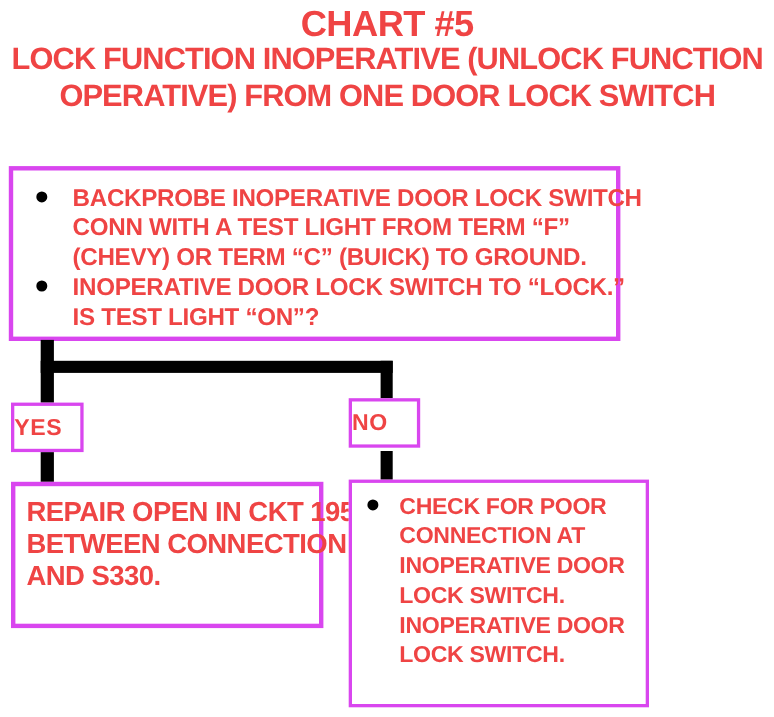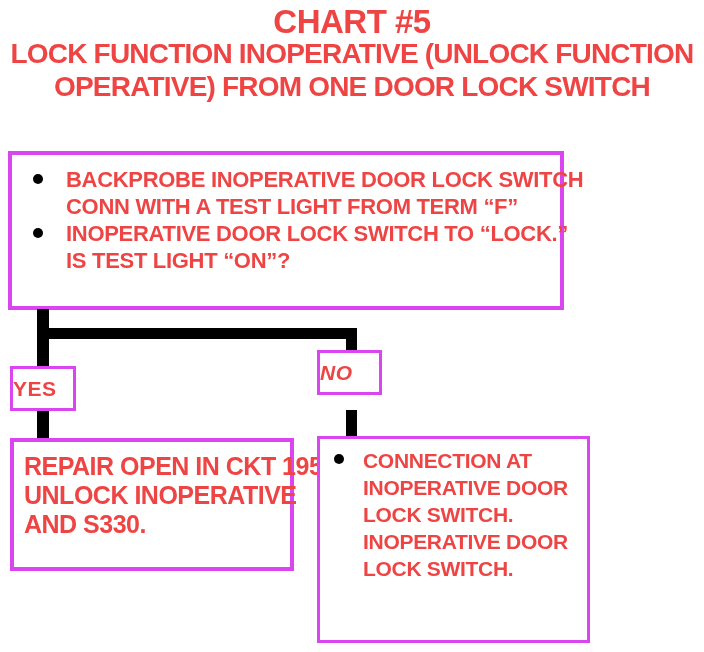--- a/index.html
+++ b/index.html
@@ -53,21 +53,21 @@
   .conn-right-vert { left: 346px; top: 328px; width: 11px; height: 39px; }
   .conn-yes-stub   { left: 37px;  top: 410px; width: 12px; height: 29px; }
   .conn-no-stub    { left: 346px; top: 410px; width: 11px; height: 27px; }
 
   
   .label-box {
     display: flex; align-items: center; justify-content: flex-start;
     font-size: 21px; letter-spacing: 0.5px;
   }
   .yes-box { left: 10px;  top: 366px; width: 66px; height: 45px; }
-  .no-box  { left: 317px; top: 350px; width: 65px; height: 45px; font-style: italic; }
+  .no-box  { left: 317px; top: 362px; width: 65px; height: 45px; }
 
   
   .result-left {
     left: 10px; top: 438px; width: 284px; height: 133px;
     border-width: 4px;
     padding: 10px 2px 0 10px;
     font-size: 25px; letter-spacing: -0.5px; line-height: 29px;
   }
   .result-right {
     left: 317px; top: 436px; width: 273px; height: 207px;
@@ -86,20 +86,21 @@
     <div class="chart-no">CHART #5</div>
     <div class="sub1">LOCK FUNCTION INOPERATIVE (UNLOCK FUNCTION</div>
     <div class="sub2">OPERATIVE) FROM ONE DOOR LOCK SWITCH</div>
   </header>
 
   <section class="fbox decision-box">
     <div class="b-item">
       <span class="dot"></span>
       <div class="line">BACKPROBE INOPERATIVE DOOR LOCK SWITCH</div>
       <div class="line">CONN WITH A TEST LIGHT FROM TERM “F”</div>
+      <div class="line">(CHEVY) OR TERM “C” (BUICK) TO GROUND.</div>
     </div>
     <div class="b-item">
       <span class="dot"></span>
       <div class="line">INOPERATIVE DOOR LOCK SWITCH TO “LOCK.”</div>
       <div class="line">IS TEST LIGHT “ON”?</div>
     </div>
   </section>
 
   <div class="conn conn-left-vert"></div>
   <div class="conn conn-horiz"></div>
@@ -109,27 +110,28 @@
 
   <div class="fbox label-box yes-box">
     <span>YES</span>
   </div>
   <div class="fbox label-box no-box">
     <span>NO</span>
   </div>
 
   <section class="fbox result-left">
     <div class="line">REPAIR OPEN IN CKT 195</div>
-    <div class="line">UNLOCK INOPERATIVE</div>
+    <div class="line">BETWEEN CONNECTION</div>
     <div class="line">AND S330.</div>
   </section>
 
   <section class="fbox result-right">
     <div class="b-item">
       <span class="dot"></span>
+      <div class="line">CHECK FOR POOR</div>
       <div class="line">CONNECTION AT</div>
       <div class="line">INOPERATIVE DOOR</div>
       <div class="line">LOCK SWITCH.</div>
       <div class="line">INOPERATIVE DOOR</div>
       <div class="line">LOCK SWITCH.</div>
     </div>
   </section>
 
 </div>
 

